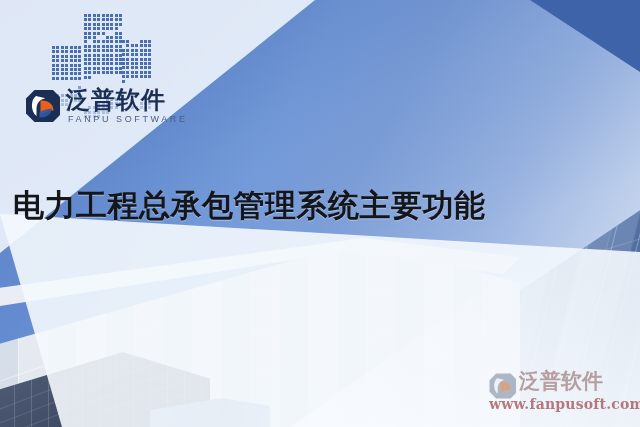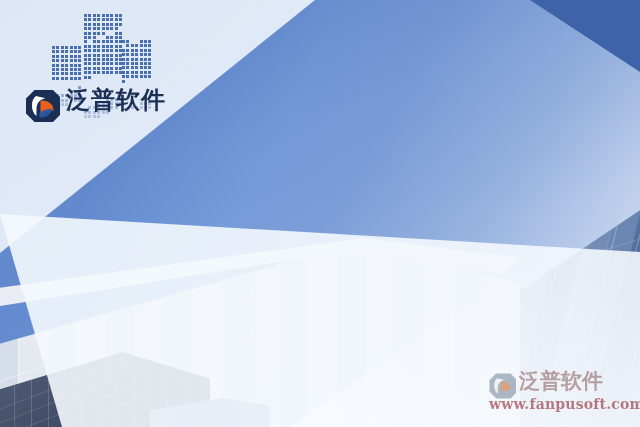--- a/index.html
+++ b/index.html
@@ -693,22 +693,24 @@
   <div id="brand-logo">
     <div class="mark">
       <svg viewBox="0 0 36 36" width="36" height="36">
         <path d="M10.5 2 L29 2 L36 9 L36 27 L29 34 L10.5 34 L2 25.5 L2 10.5 Z" fill="#1b2f55"></path>
         <path d="M12 8 C6.5 11.5 6.5 23.5 12.5 28 L12.5 21 C12.5 15 16 11 21.5 10.2 Z" fill="#ffffff"></path>
         <path d="M16.5 12.5 C25 12 29.5 16.5 29.5 22.5 C24.5 22.5 20 24 16.5 27 Z" fill="#e8601c"></path>
         <path d="M15.5 24.5 C19 22 23.5 20.8 28 20.8 C27.3 25.8 23 29.5 17.6 29.5 L15.5 29.5 Z" fill="#2a59a8" opacity="0.9"></path>
       </svg>
     </div>
     <div class="cn">泛普软件</div>
+    <div class="en">FANPU SOFTWARE</div>
   </div>
 
+  <div id="headline">电力工程总承包管理系统主要功能</div>
 
   <div id="watermark">
     <div class="wmark">
       <svg viewBox="0 0 36 36" width="30" height="28">
         <path d="M10.5 2 L29 2 L36 9 L36 27 L29 34 L10.5 34 L2 25.5 L2 10.5 Z" fill="#6b7a92" opacity="0.75"></path>
         <path d="M12 8 C6.5 11.5 6.5 23.5 12.5 28 L12.5 21 C12.5 15 16 11 21.5 10.2 Z" fill="#ffffff" opacity="0.85"></path>
         <path d="M16.5 12.5 C25 12 29.5 16.5 29.5 22.5 C24.5 22.5 20 24 16.5 27 Z" fill="#d9793a" opacity="0.85"></path>
       </svg>
     </div>
     <div class="wcn">泛普软件</div>

